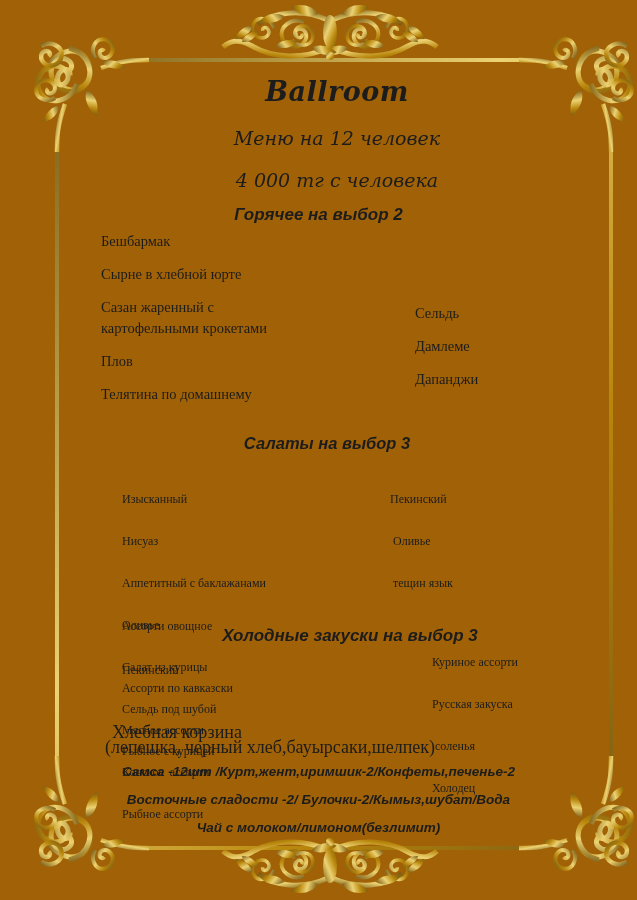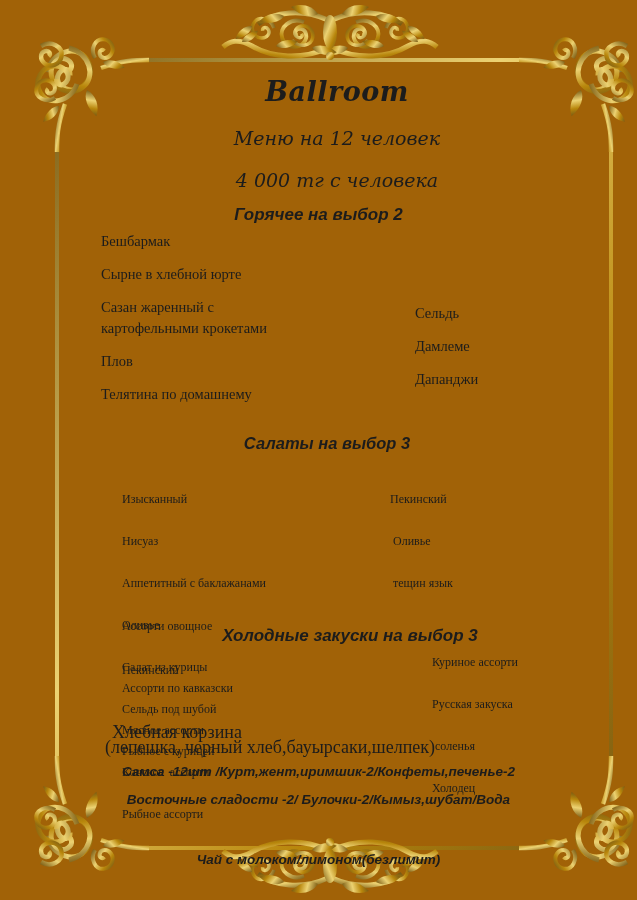--- a/index.html
+++ b/index.html
@@ -43,21 +43,21 @@
   .cold-right   { left:432px; top:627px; }
 
   .bread { left:112px; top:725px; font-size:18px; line-height:14.8px; }
   .bread .details { margin-left:-7px; }
 
   .footer-line {
     left:0; width:637px; text-align:center;
     font-family:"Liberation Sans", sans-serif; font-weight:bold; font-style:italic;
     font-size:13.5px;
   }
-  .f1 { top:764px; } .f2 { top:792px; } .f3 { top:852px; }
+  .f1 { top:764px; } .f2 { top:792px; } .f3 { top:820px; }
 </style>
 </head>
 <body>
 
 <div class="page">
 
   <svg class="frame" width="637" height="900" viewBox="0 0 637 900" aria-hidden="true">
     <defs>
       <linearGradient id="gold" x1="0" y1="0" x2="1" y2="1">
         <stop offset="0" stop-color="#7a5c14"></stop>

